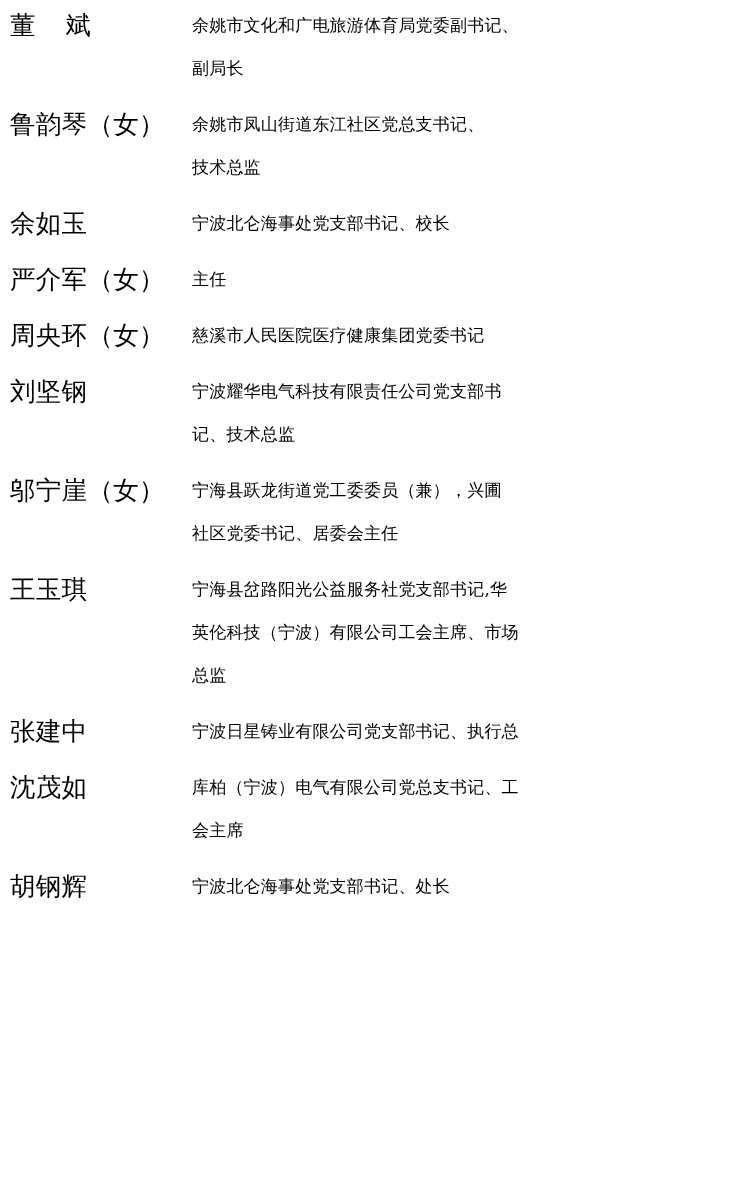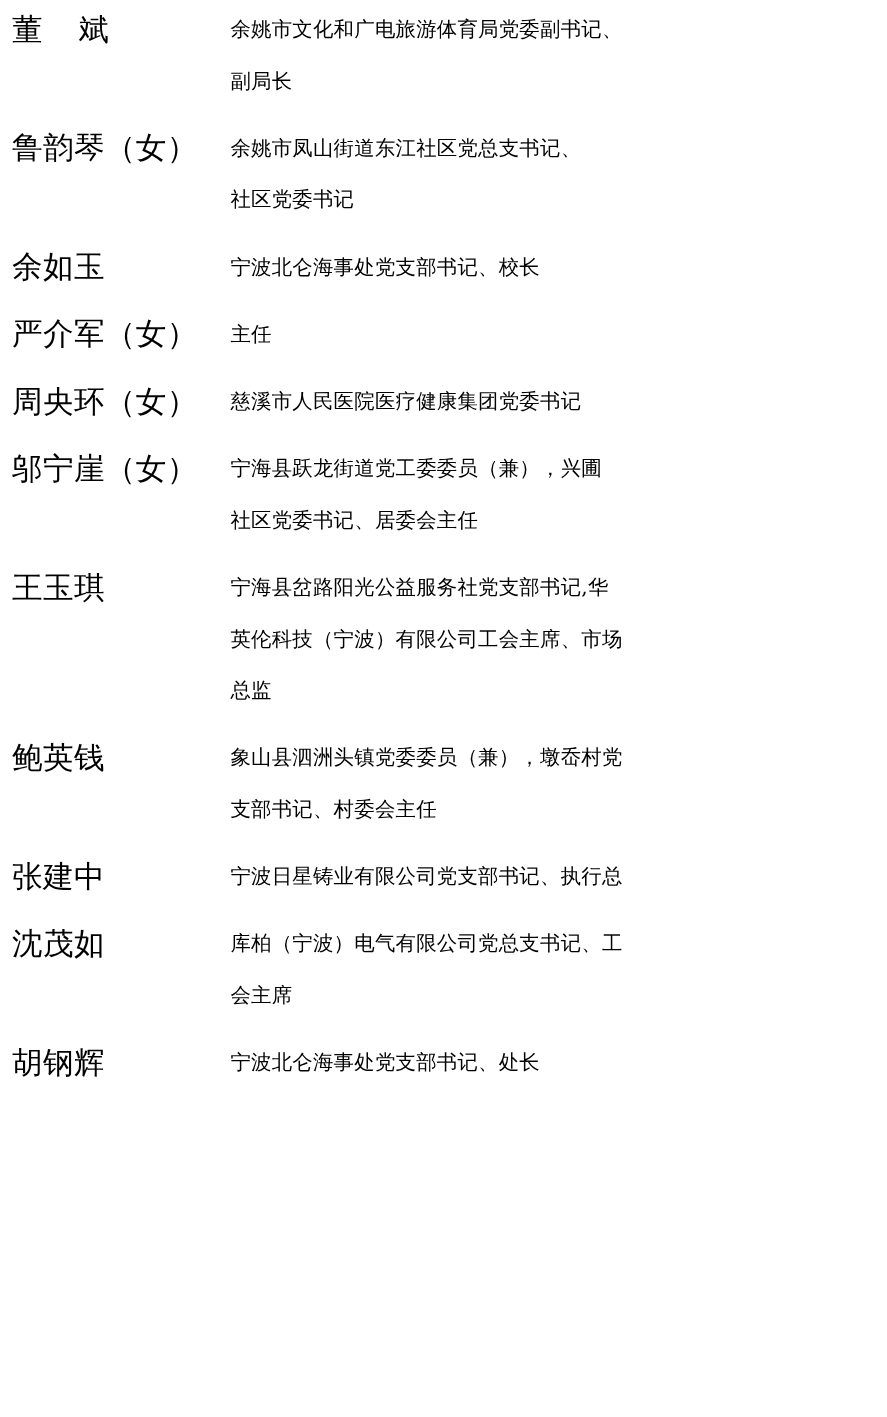--- a/index.html
+++ b/index.html
@@ -65,21 +65,21 @@
         <div class="name spaced"><span>董</span><span class="gap"></span><span>斌</span></div>
         <div class="title">
           <span class="ln">余姚市文化和广电旅游体育局党委副书记、</span>
           <span class="ln">副局长</span>
         </div>
       </div>
       <div class="entry">
         <div class="name">鲁韵琴（女）</div>
         <div class="title">
           <span class="ln">余姚市凤山街道东江社区党总支书记、</span>
-          <span class="ln">社区党委书记</span>
+          <span class="ln">技术总监</span>
         </div>
       </div>
       <div class="entry">
         <div class="name">余如玉</div>
         <div class="title">
           <span class="ln">宁波北仑海事处党支部书记、校长</span>
         </div>
       </div>
       <div class="entry">
         <div class="name">严介军（女）</div>
@@ -87,39 +87,39 @@
           <span class="ln">主任</span>
         </div>
       </div>
       <div class="entry">
         <div class="name">周央环（女）</div>
         <div class="title">
           <span class="ln">慈溪市人民医院医疗健康集团党委书记</span>
         </div>
       </div>
       <div class="entry">
+        <div class="name">刘坚钢</div>
+        <div class="title">
+          <span class="ln">宁波耀华电气科技有限责任公司党支部书</span>
+          <span class="ln">记、技术总监</span>
+        </div>
+      </div>
+      <div class="entry">
         <div class="name">邬宁崖（女）</div>
         <div class="title">
           <span class="ln">宁海县跃龙街道党工委委员（兼），兴圃</span>
           <span class="ln">社区党委书记、居委会主任</span>
         </div>
       </div>
       <div class="entry">
         <div class="name">王玉琪</div>
         <div class="title">
           <span class="ln">宁海县岔路阳光公益服务社党支部书记,华</span>
           <span class="ln">英伦科技（宁波）有限公司工会主席、市场</span>
           <span class="ln">总监</span>
-        </div>
-      </div>
-      <div class="entry">
-        <div class="name">鲍英钱</div>
-        <div class="title">
-          <span class="ln">象山县泗洲头镇党委委员（兼），墩岙村党</span>
-          <span class="ln">支部书记、村委会主任</span>
         </div>
       </div>
       <div class="entry">
         <div class="name">张建中</div>
         <div class="title">
           <span class="ln">宁波日星铸业有限公司党支部书记、执行总</span>
         </div>
       </div>
       <div class="entry">
         <div class="name">沈茂如</div>

